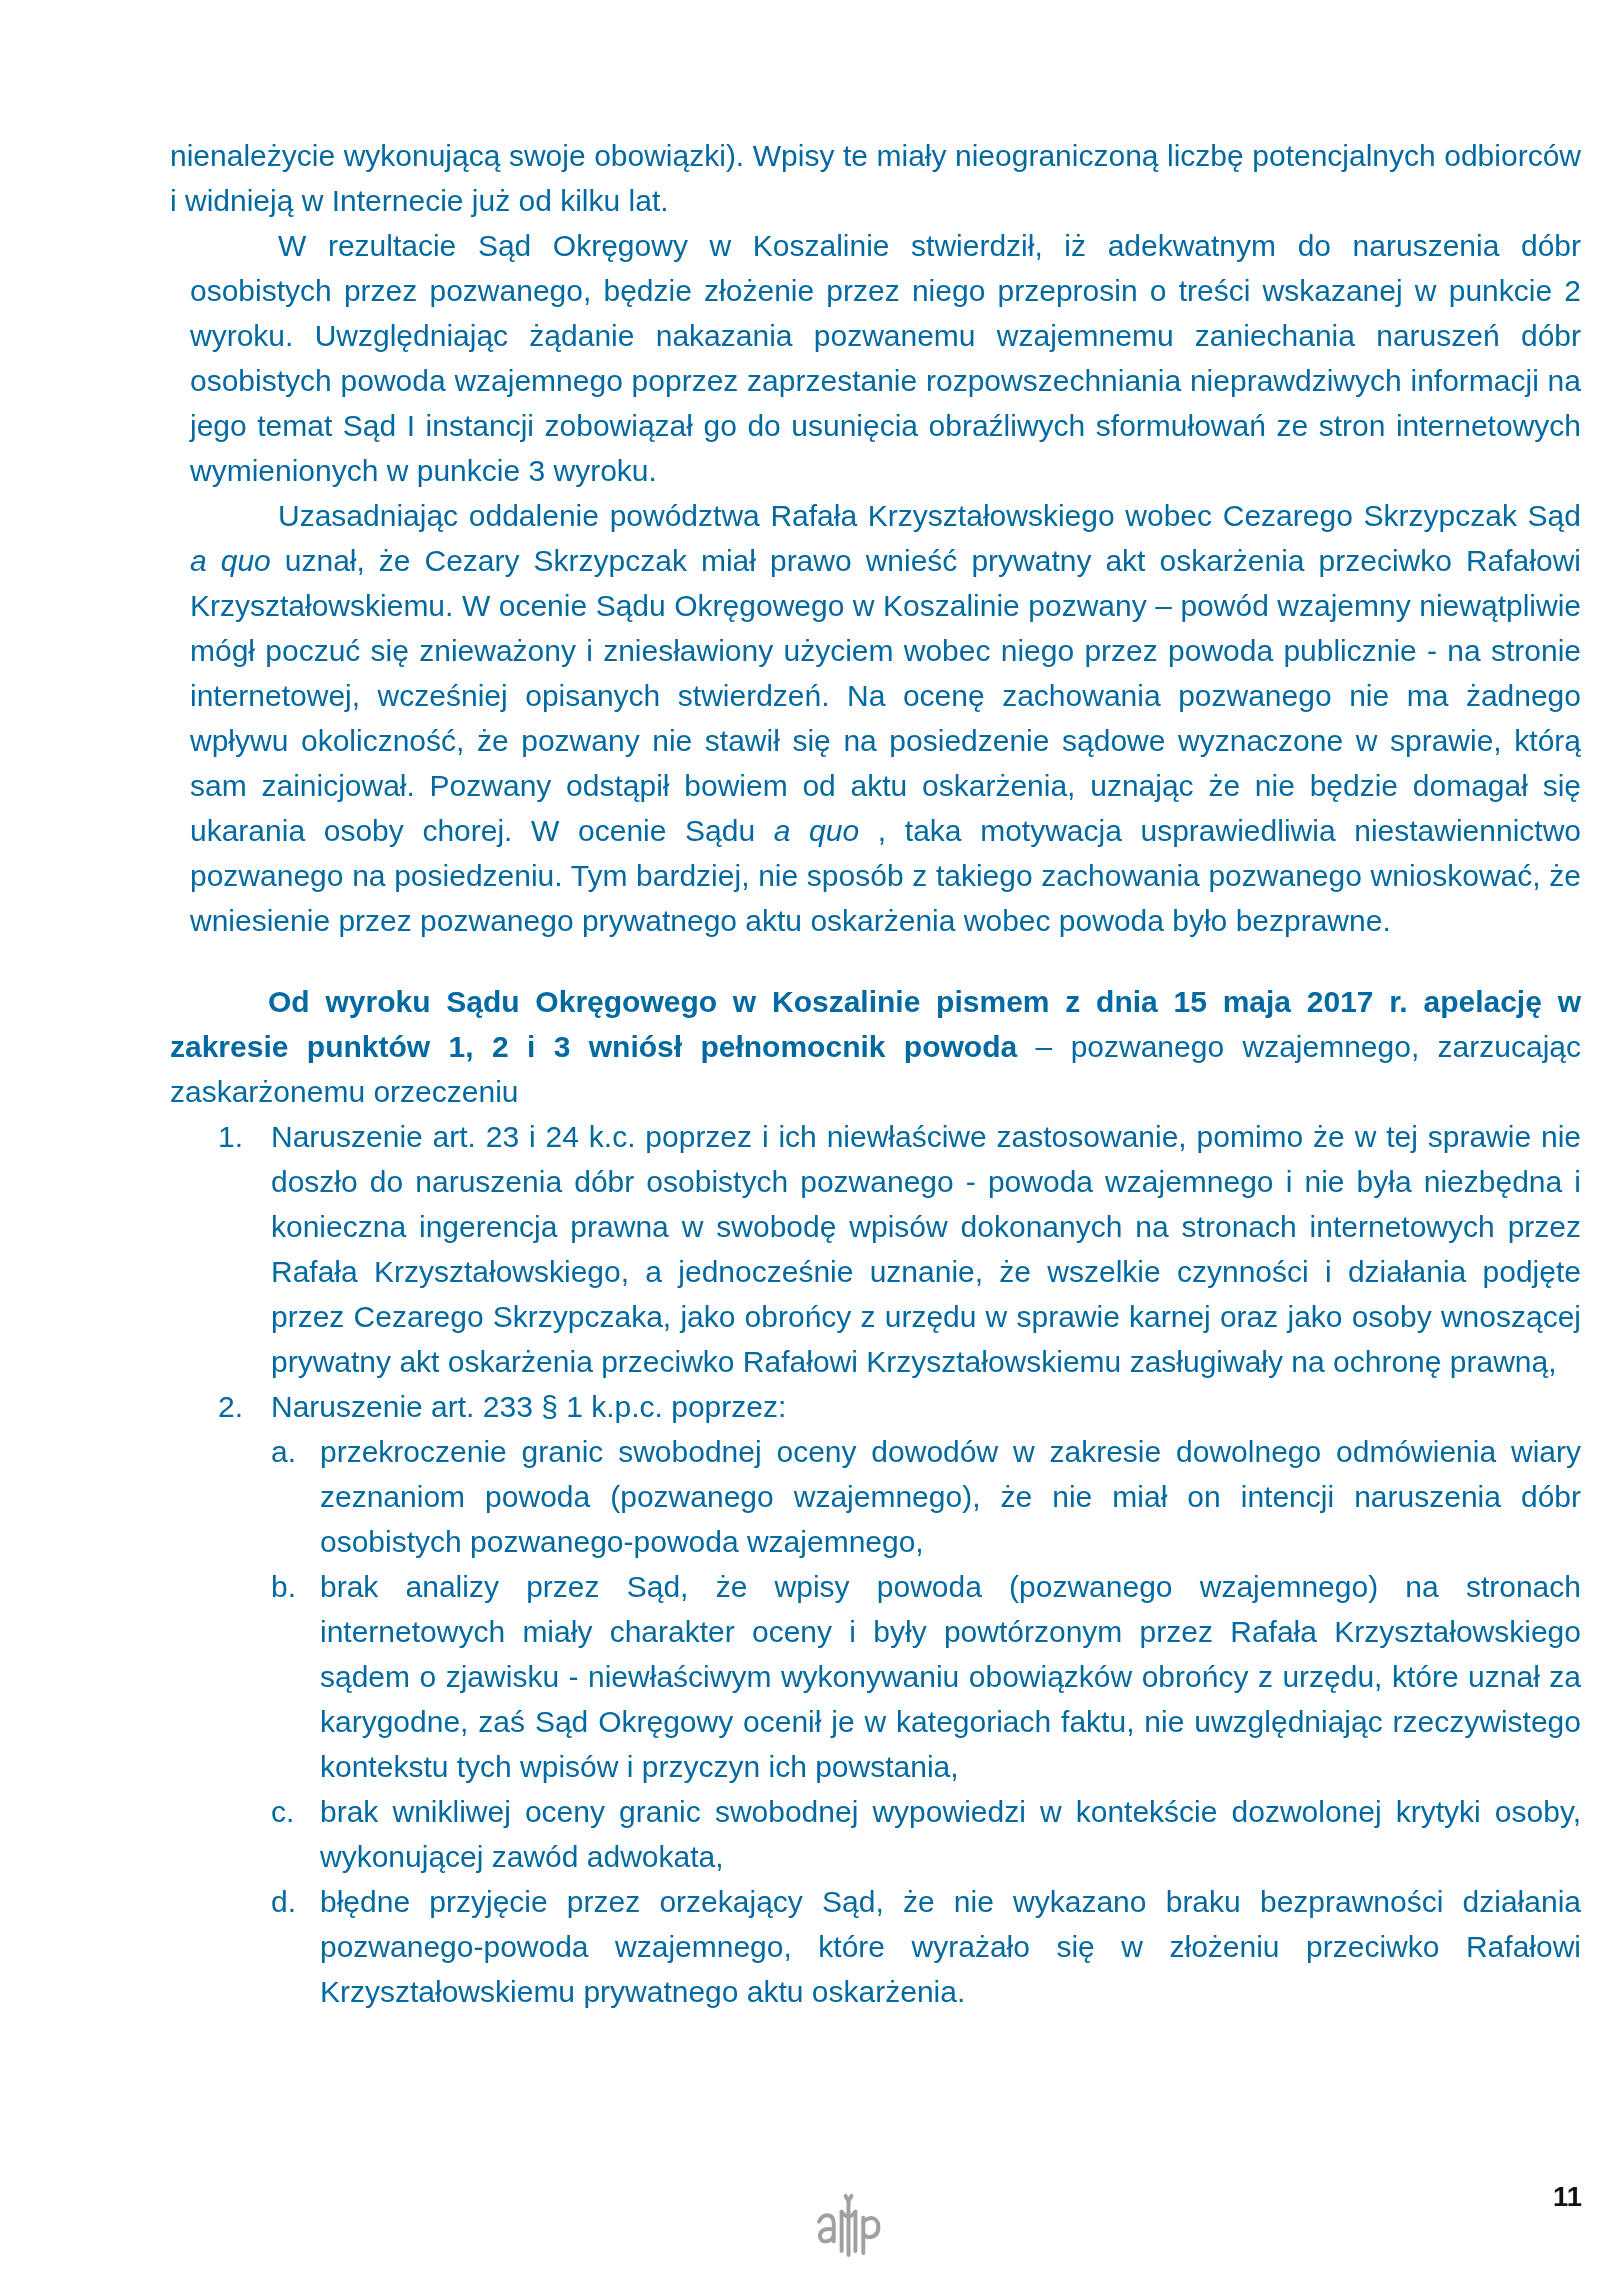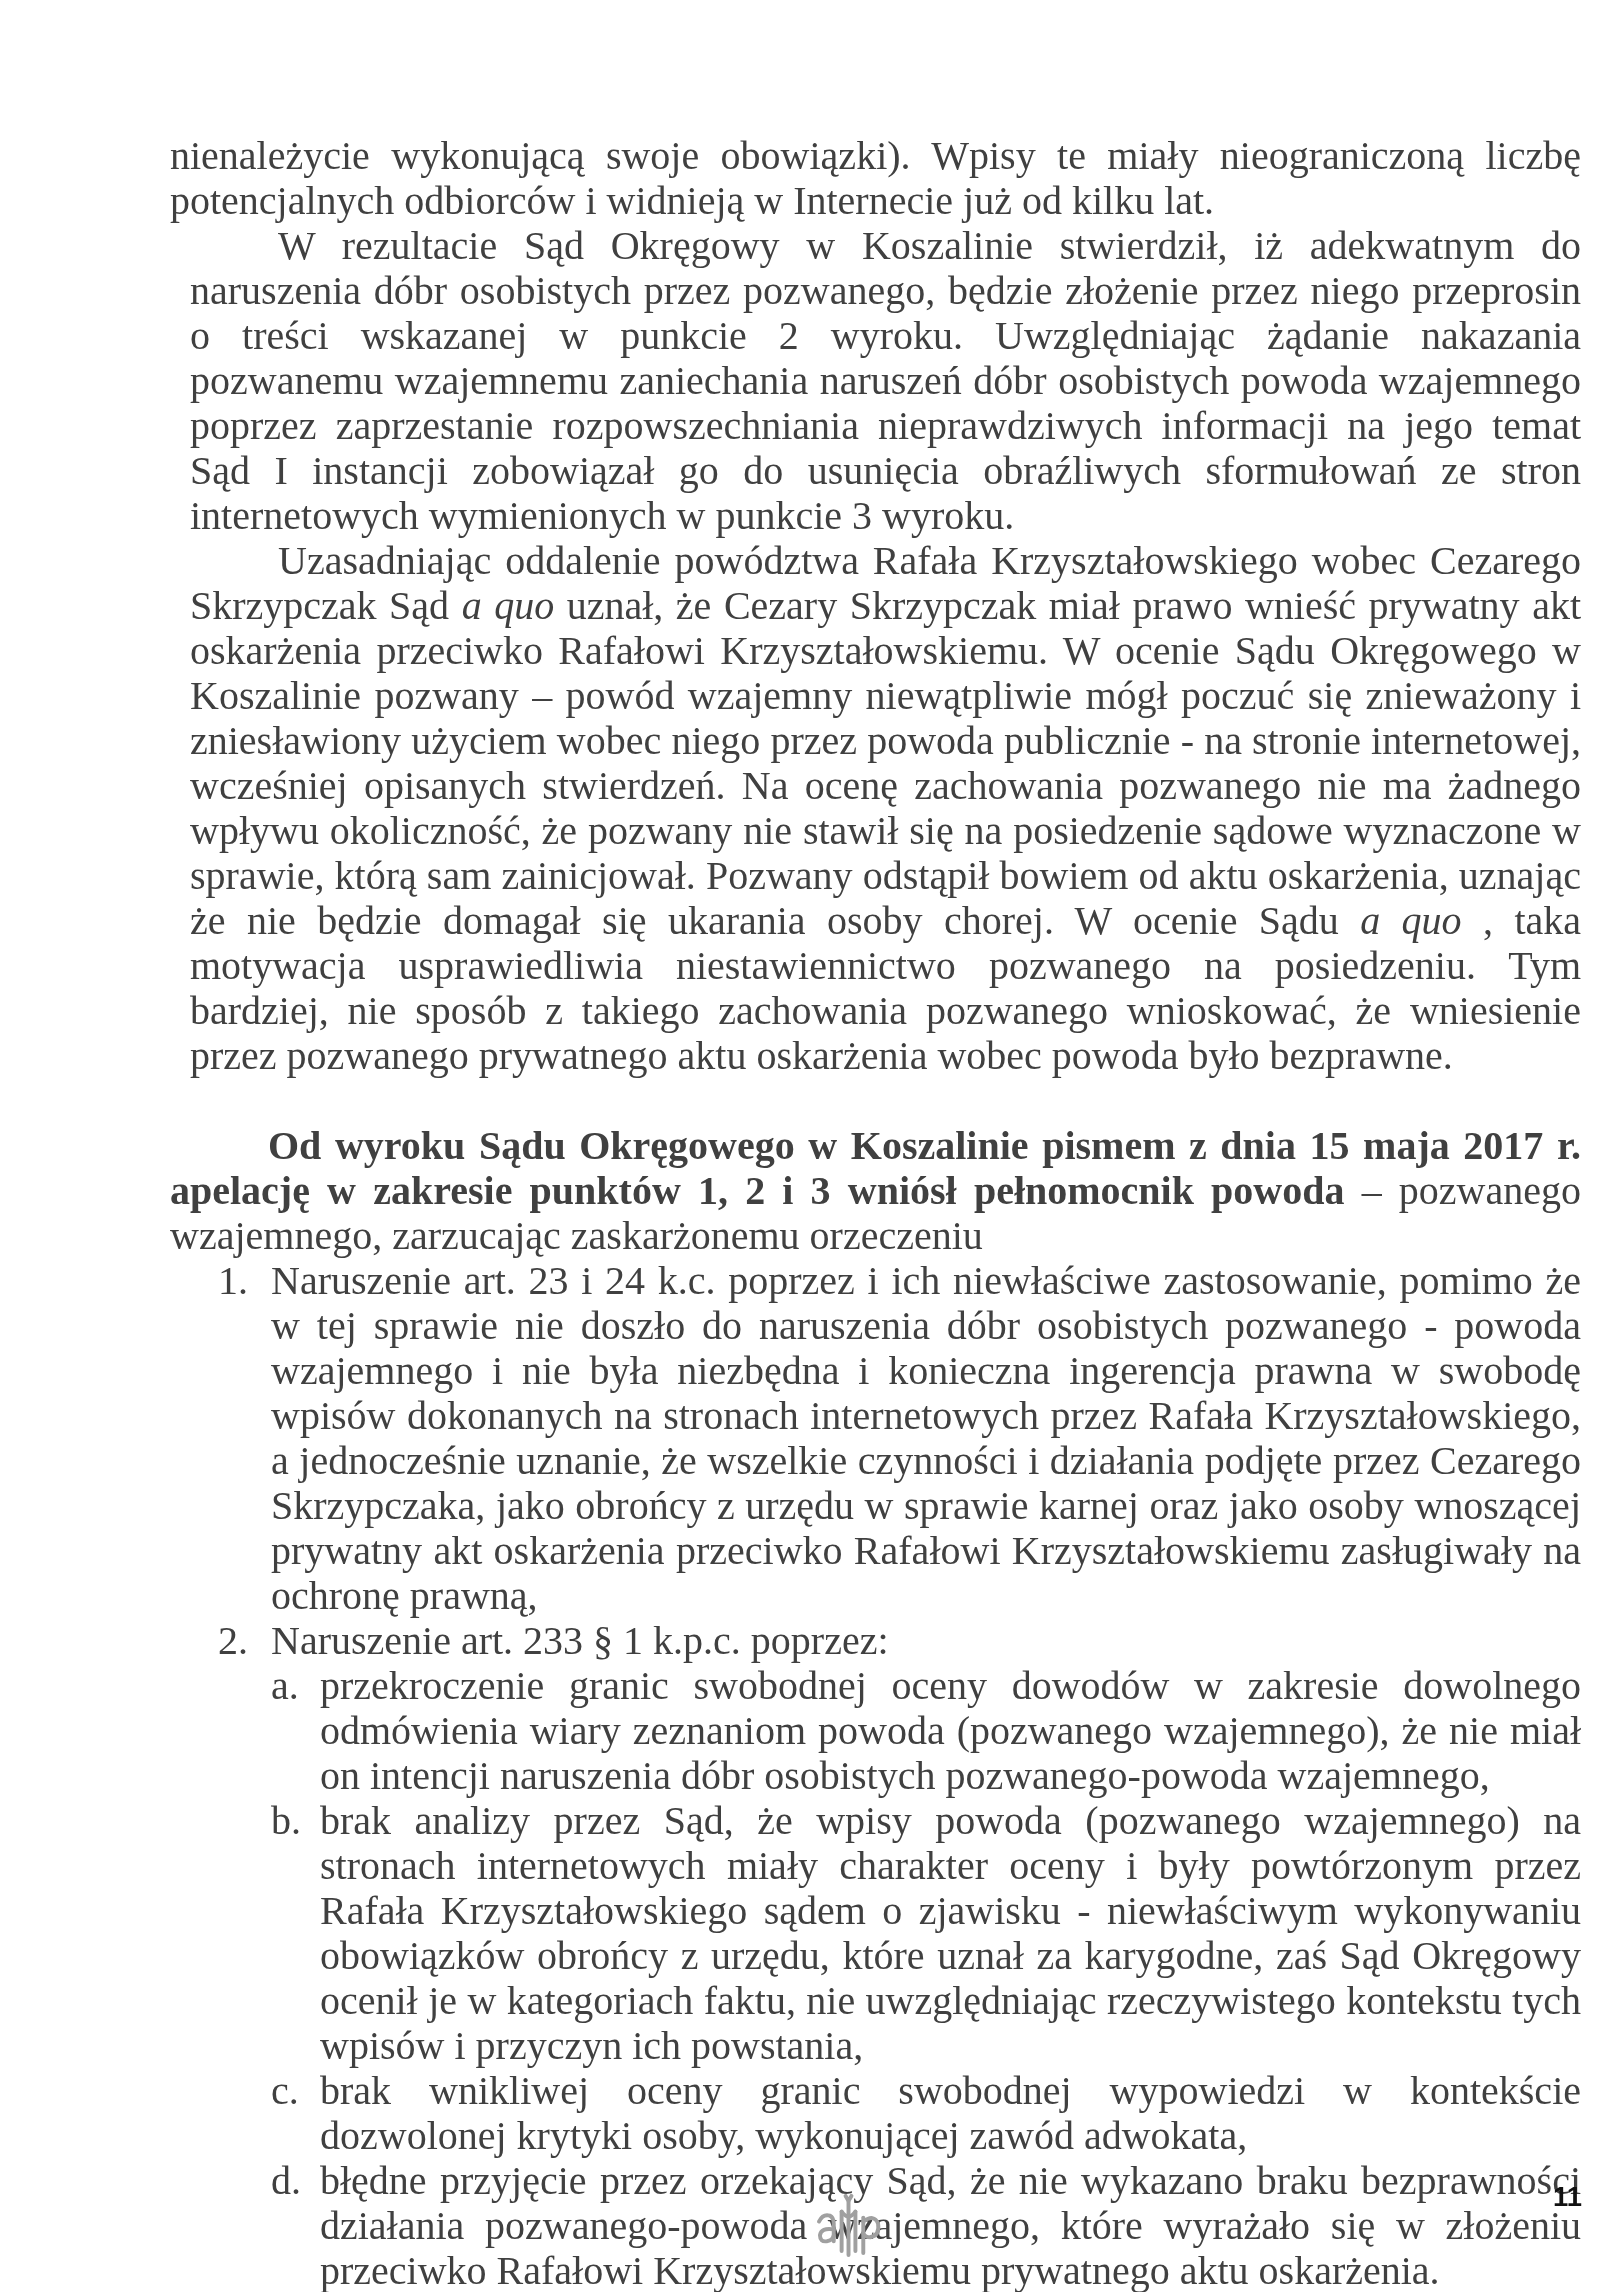--- a/index.html
+++ b/index.html
@@ -1,24 +1,24 @@
 <!DOCTYPE html>
 <html><head>
 <meta charset="utf-8">
 <style>
   html, body { margin: 0; padding: 0; background: #ffffff; }
   body { width: 1621px; height: 2293px; position: relative; overflow: hidden; }
   .page {
     position: absolute; left: 170px; top: 133px; width: 1411px;
-    font-family: Liberation Serif, serif;
-    font-size: 40px; line-height: 45px; color: #404040;
+    font-family: Liberation Sans, sans-serif;
+    font-size: 30px; line-height: 45px; color: #0369a1;
   }
   p { margin: 0; text-align: justify; }
   .indent { text-indent: 88px; margin-left: 20px; }
-  .heading-para { margin-top: 45px; text-indent: 98px; }
+  .heading-para { margin-top: 36px; text-indent: 98px; }
   .bold { font-weight: bold; }
   .ital { font-style: italic; }
   ol { margin: 0; padding: 0; list-style: none; }
   .l1 { position: relative; padding-left: 101px; text-align: justify; }
   .l1 > .num { position: absolute; left: 48px; top: 0; }
   .l2 { position: relative; padding-left: 49px; text-align: justify; }
   .l2 > .num { position: absolute; left: 0; top: 0; }
   .sublist { margin-left: 0; }
   .footer-logo { position: absolute; left: 815px; top: 2192px; width: 69px; height: 65px; }
   .page-num {

